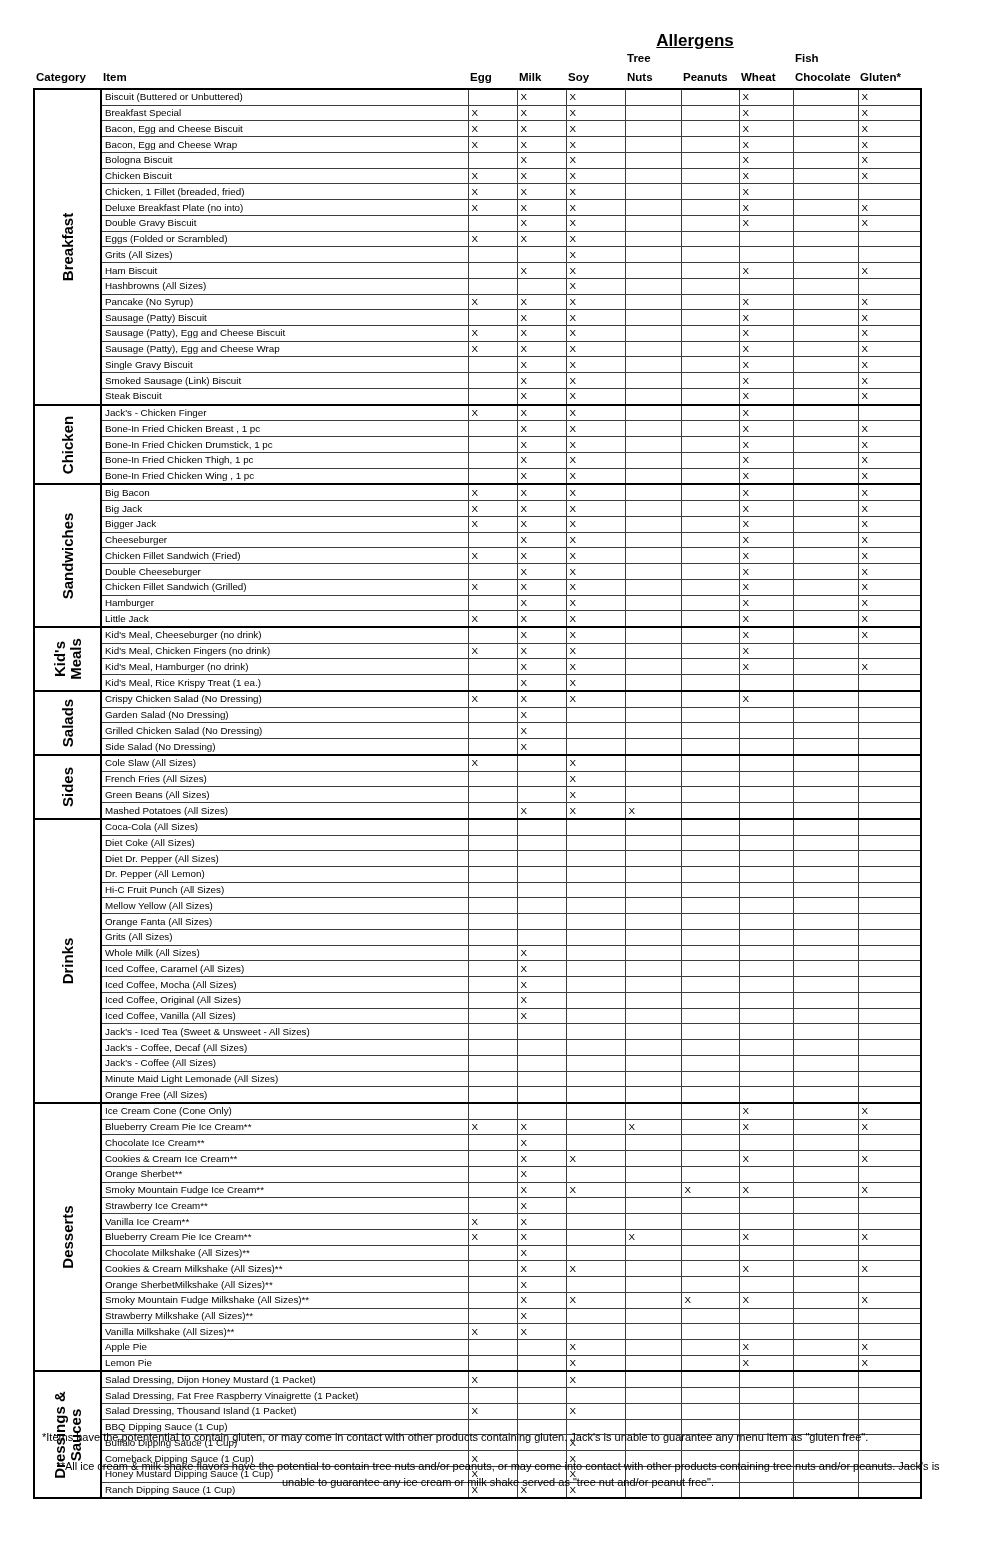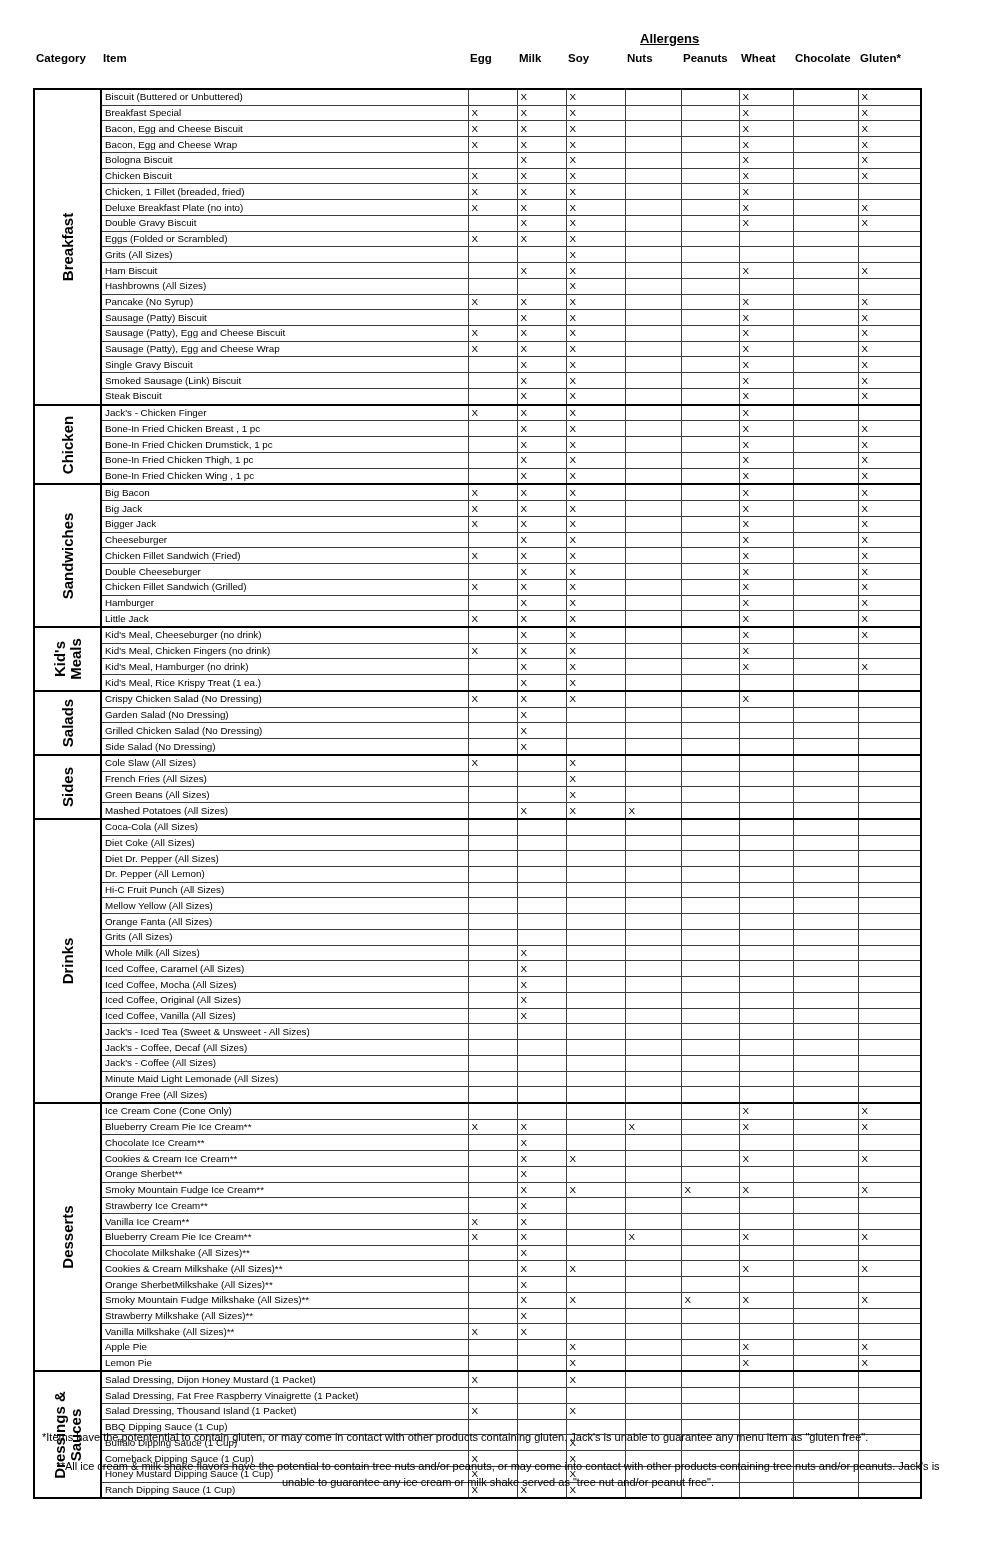--- a/index.html
+++ b/index.html
@@ -8,21 +8,21 @@
     background: #ffffff;
     font-family: "Liberation Sans", sans-serif;
     color: #000;
     position: relative;
   }
   .sheet { position: absolute; inset: 0; }
 
   
   .allergens-title {
     position: absolute; top: 31px; left: 640px; width: 110px;
-    text-align: left; font-weight: bold; font-size: 13px;
+    text-align: center; font-weight: bold; font-size: 17px;
     text-decoration: underline;
   }
   .header-table {
     position: absolute; top: 48px; left: 33px; width: 887px;
     border-collapse: collapse; table-layout: fixed;
   }
   .header-table td {
     font-weight: bold; font-size: 11.5px; line-height: 1.1;
     padding: 0 0 2px 3px; vertical-align: bottom; height: 17px;
     white-space: nowrap; overflow: visible;
@@ -77,20 +77,32 @@
       <col style="width:49px">
         <col style="width:49px">
         <col style="width:59px">
       <col style="width:56px">
         <col style="width:58px">
         <col style="width:54px">
       <col style="width:65px">
         <col style="width:63px">
     </colgroup>
     <tbody>
+        <tr>
+      <td></td>
+      <td></td>
+      <td></td>
+      <td></td>
+      <td></td>
+      <td>Tree</td>
+      <td></td>
+      <td></td>
+      <td>Fish</td>
+      <td></td>
+    </tr>
     <tr>
       <td>Category</td>
       <td>Item</td>
       <td>Egg</td>
       <td>Milk</td>
       <td>Soy</td>
       <td>Nuts</td>
       <td>Peanuts</td>
       <td>Wheat</td>
       <td>Chocolate</td>

